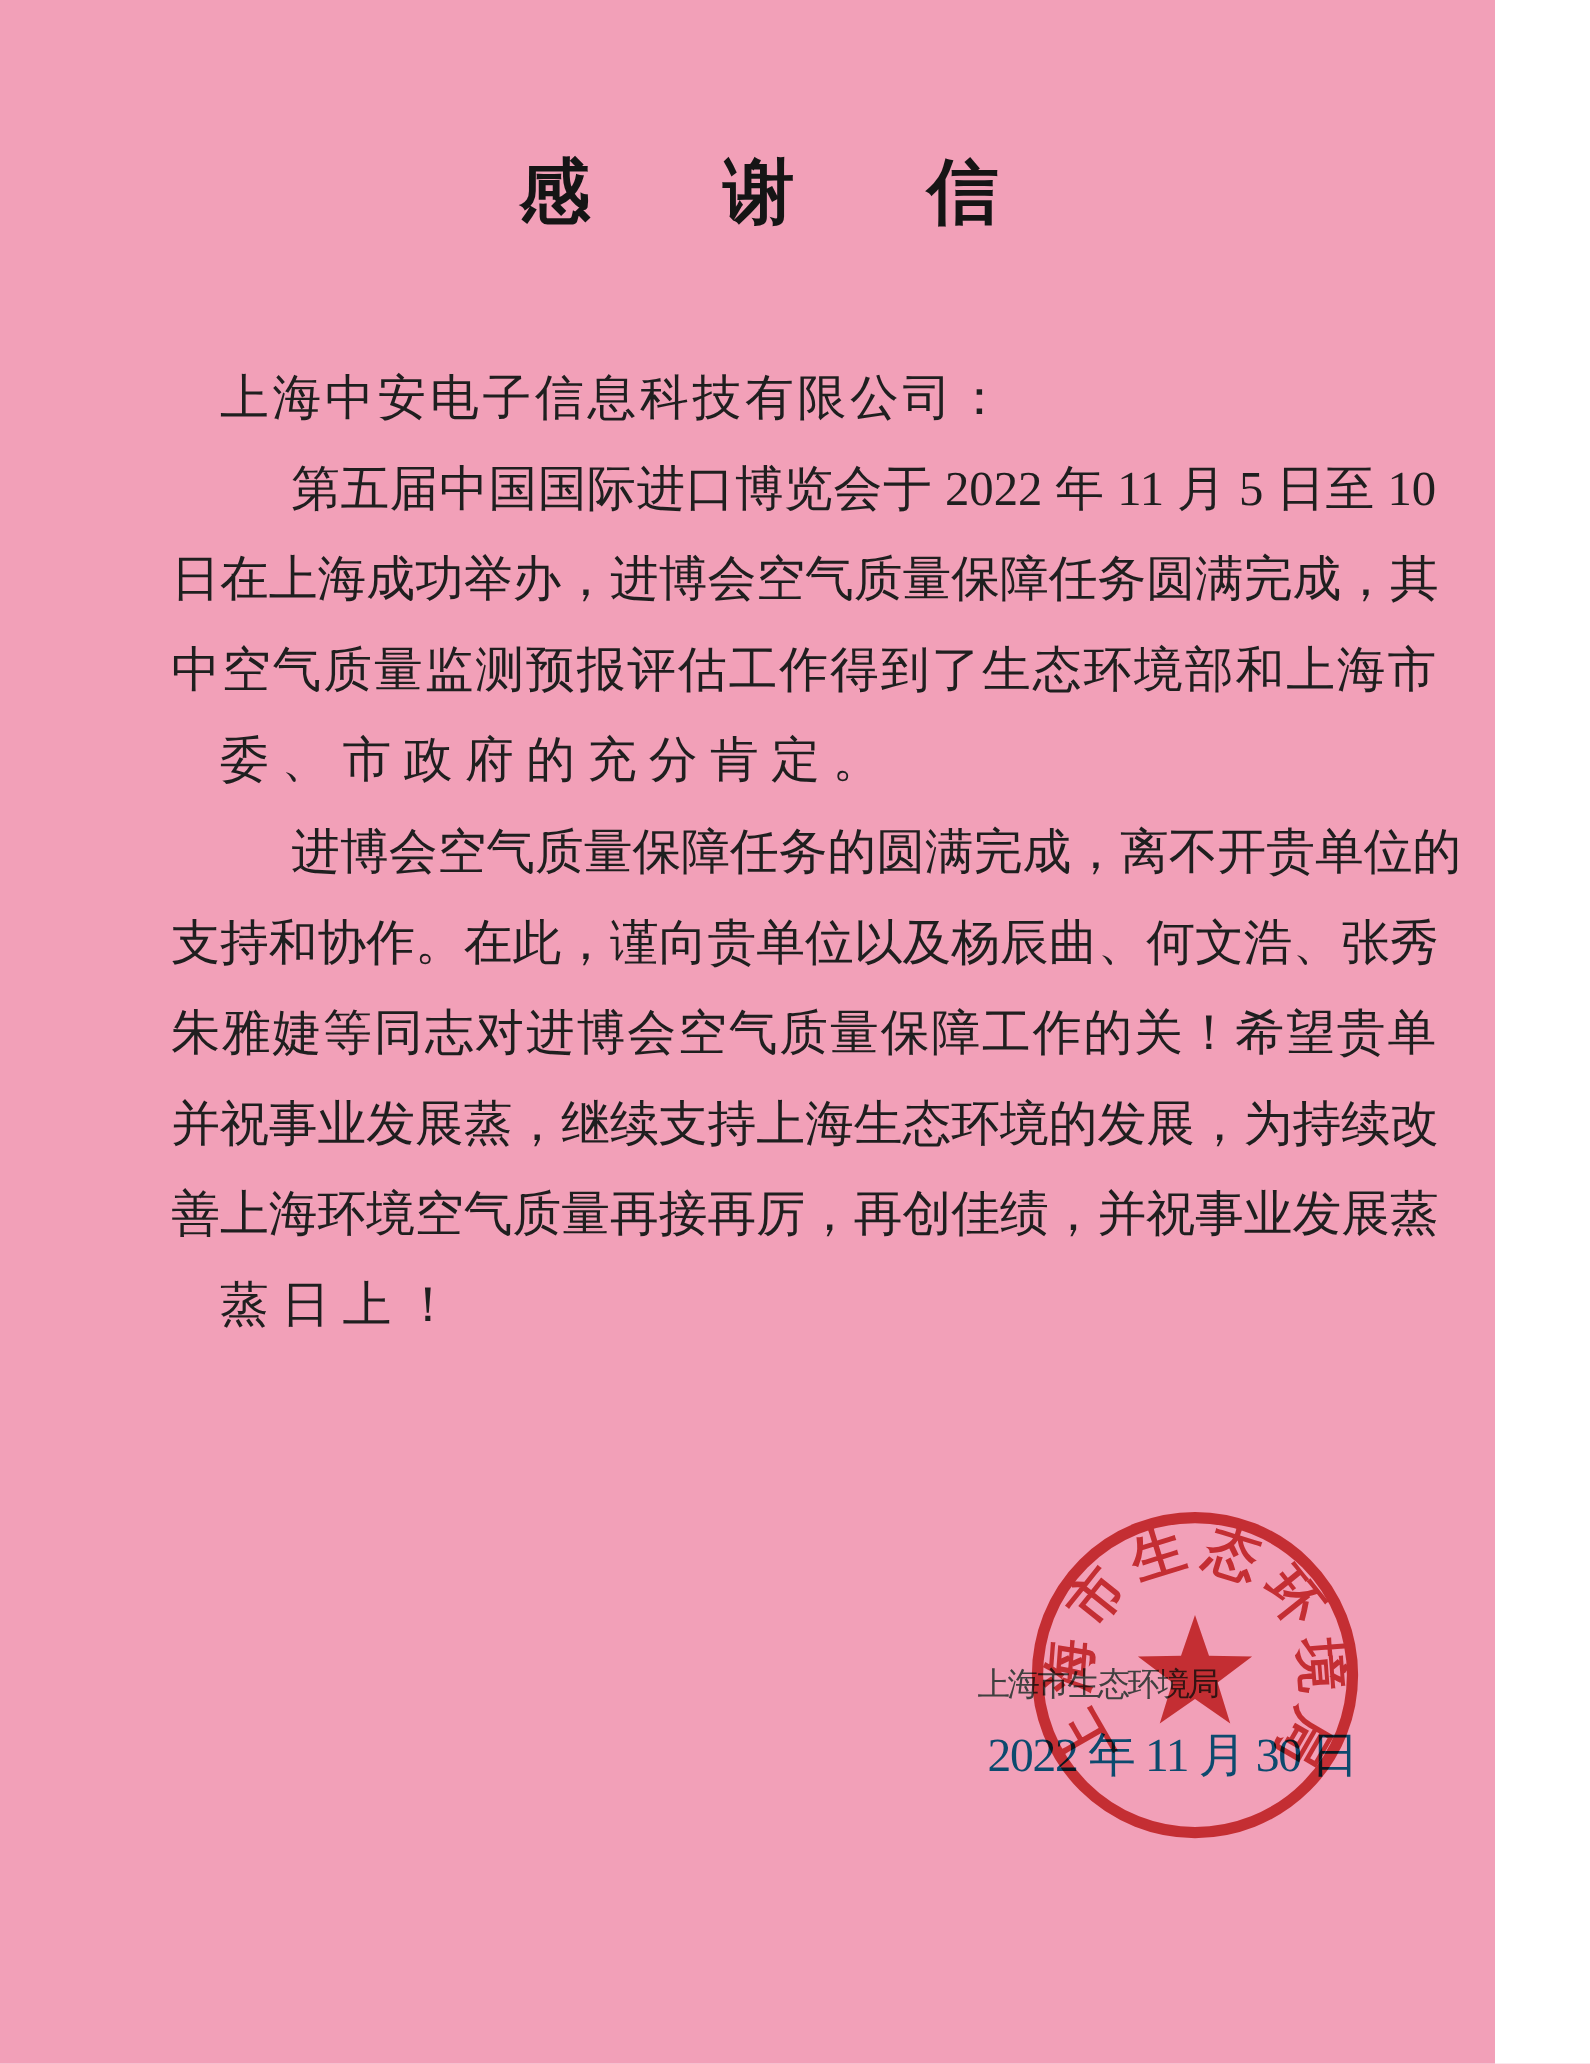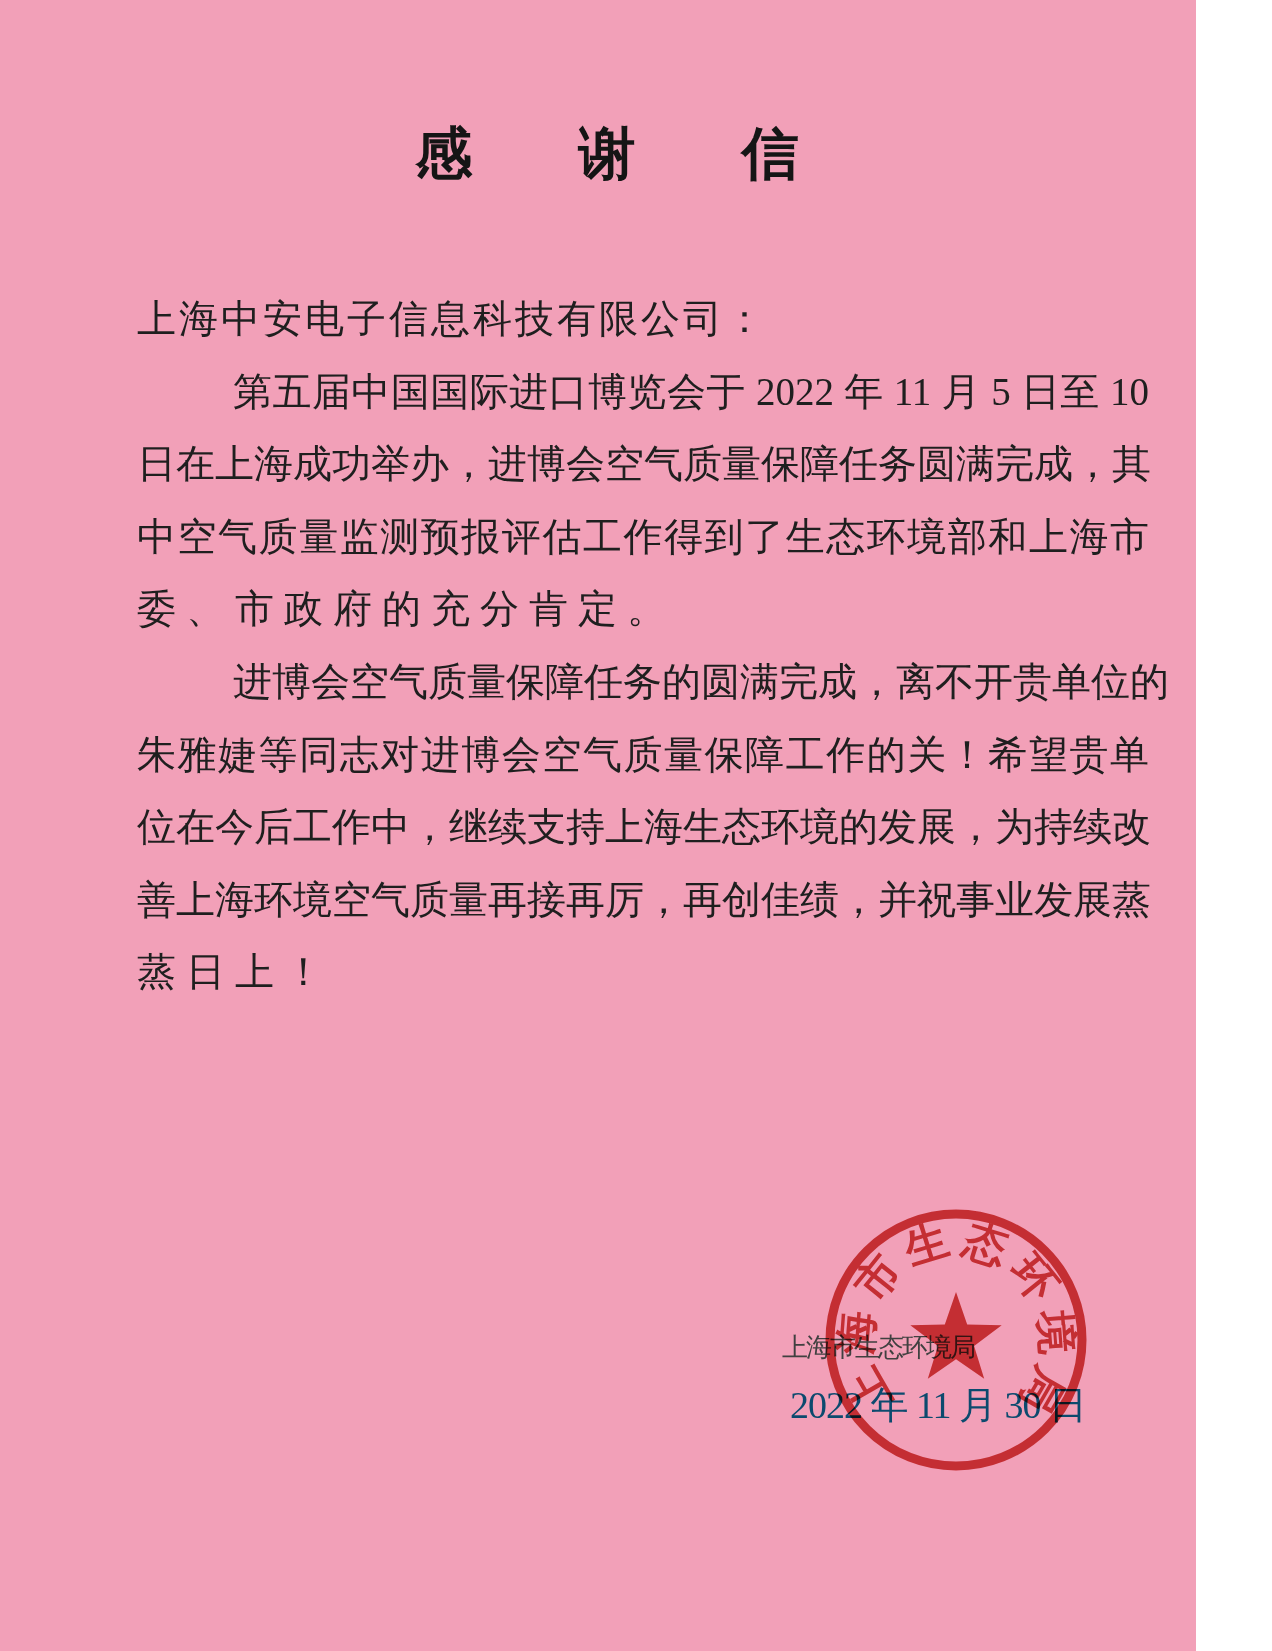--- a/index.html
+++ b/index.html
@@ -20,21 +20,21 @@
   .body-block{
     position:absolute;left:137px;top:283px;width:1012px;
     font-size:39px;
   }
   .ln{
     white-space:nowrap;
     height:72.6px;line-height:72.6px;
     text-align:justify;
     text-align-last:justify;
   }
-  .ln.short{text-align:left;text-align-last:left;}
+  .ln.short{text-align:left;text-align-last:left;margin-left:39px;}
   .ln.indent{padding-left:96px;}
   .ln.sal{letter-spacing:3px;}
   .ln.loose{letter-spacing:10px;}
   .sign-name{
     position:absolute;left:782px;top:1312px;
     font-size:26px;line-height:1.2;letter-spacing:-2px;
     color:#404040;z-index:2;white-space:nowrap;margin-top:20px;
   }
   .sign-date{
     position:absolute;left:790px;top:1383px;
@@ -60,22 +60,23 @@
 
   <div class="letter-title">感 谢 信</div>
 
   <div class="body-block">
     <div class="ln short sal">上海中安电子信息科技有限公司：</div>
     <div class="ln indent">第五届中国国际进口博览会于 2022 年 11 月 5 日至 10</div>
     <div class="ln">日在上海成功举办，进博会空气质量保障任务圆满完成，其</div>
     <div class="ln">中空气质量监测预报评估工作得到了生态环境部和上海市</div>
     <div class="ln short loose">委、市政府的充分肯定。</div>
     <div class="ln indent">进博会空气质量保障任务的圆满完成，离不开贵单位的</div>
+    <div class="ln">支持和协作。在此，谨向贵单位以及杨辰曲、何文浩、张秀</div>
     <div class="ln">朱雅婕等同志对进博会空气质量保障工作的关！希望贵单</div>
-    <div class="ln">位在今后工作中，继续支持上海生态环境的发展，为持续改</div>
+    <div class="ln">并祝事业发展蒸，继续支持上海生态环境的发展，为持续改</div>
     <div class="ln">善上海环境空气质量再接再厉，再创佳绩，并祝事业发展蒸</div>
     <div class="ln short loose">蒸日上！</div>
   </div>
 
   <div class="sign-name">上海市生态环境局</div>
   <div class="sign-date">2022 年 11 月 30 日</div>
 
   <svg class="seal" width="292" height="292" viewBox="0 0 292 292" xmlns="http://www.w3.org/2000/svg">
     <circle cx="146" cy="146" r="126" fill="none" stroke-width="9" stroke="#c9302c"></circle>
     <polygon points="146,98 157.2,130.6 191.7,131.2 164.1,151.9 174.2,184.8 146,165.2 117.8,184.8 127.9,151.9 100.3,131.2 134.8,130.6" fill="#c9302c"></polygon>

